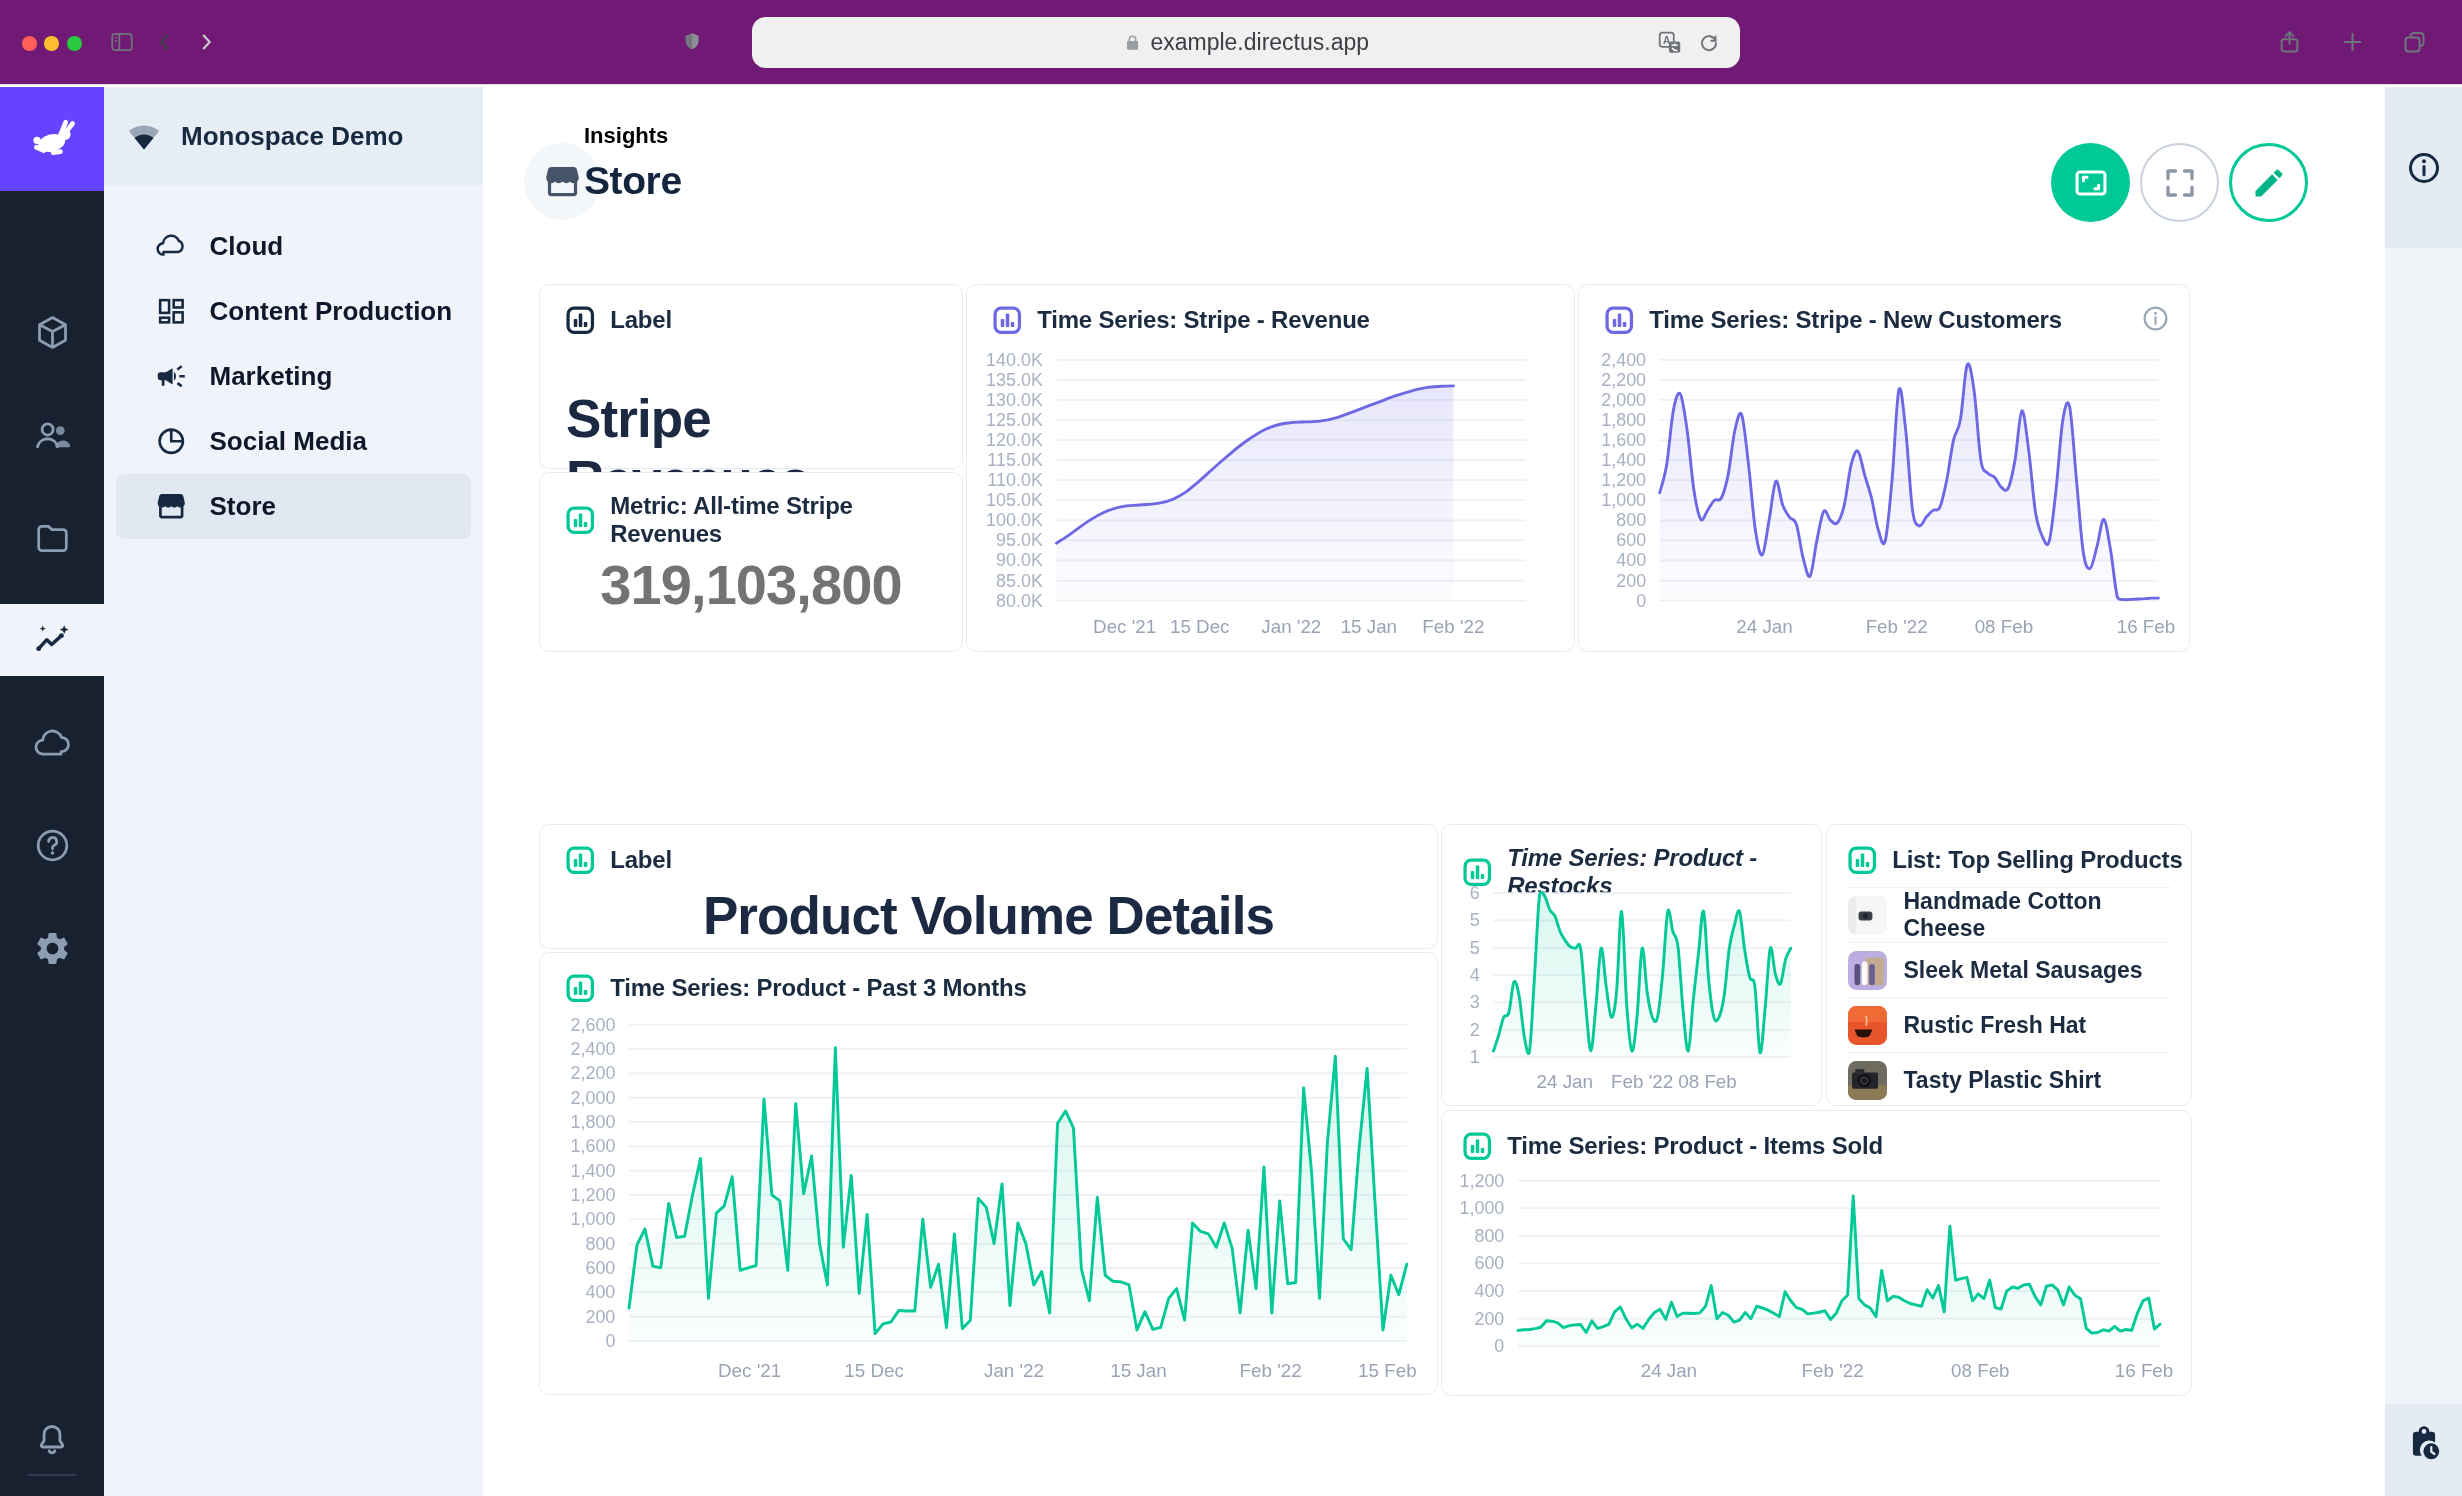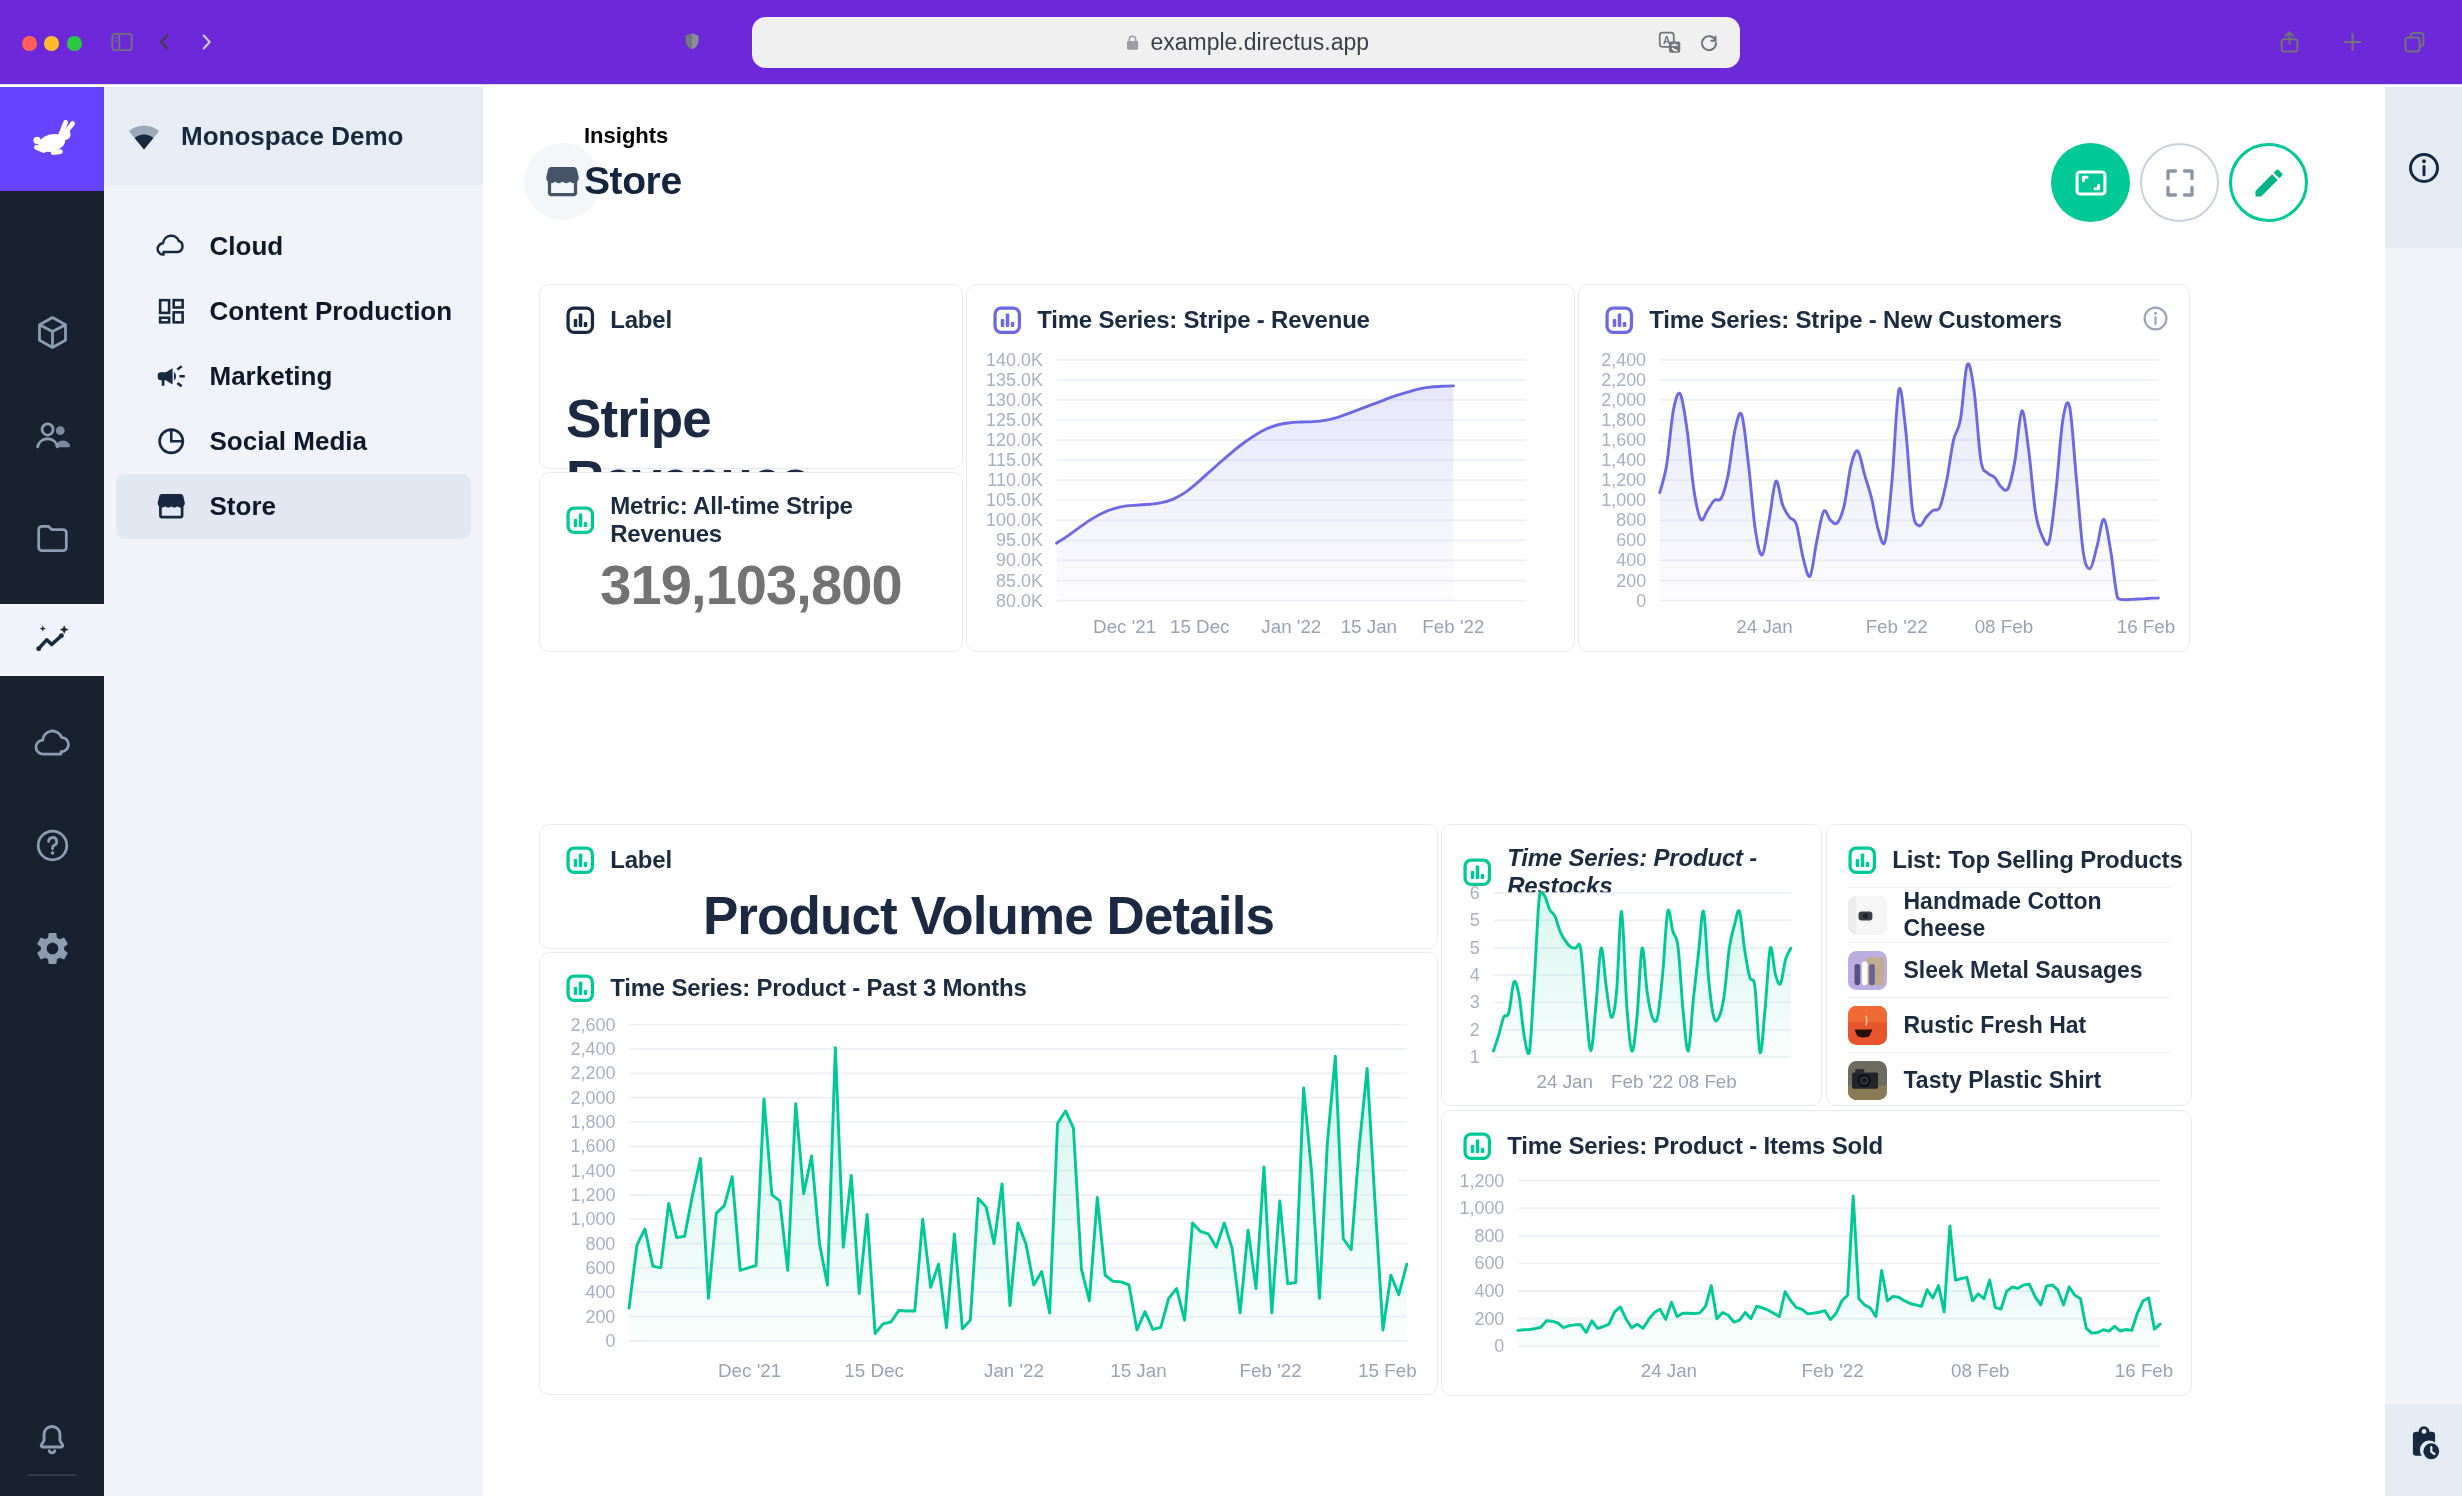--- a/index.html
+++ b/index.html
@@ -1,20 +1,20 @@
 <!DOCTYPE html>
 <html style="font-size:13.7px"><head>
 <meta charset="utf-8">
 <style>
   * { margin:0; padding:0; box-sizing:border-box; }
   html,body { width:2462px; height:1496px; font-family:"Liberation Sans", sans-serif; background:#fff; overflow:hidden; }
   svg { display:block; }
 
   
-  .chrome { position:absolute; left:0; top:0; width:2462px; height:85px; background:#6d28d9; border-bottom:1.7px solid #DADDE2; }
+  .chrome { position:absolute; left:0; top:0; width:2462px; height:85px; background:#701a75; border-bottom:1.7px solid #DADDE2; }
   .traffic { position:absolute; top:36px; width:14.5px; height:14.5px; border-radius:50%; }
   .t-red { left:22px; background:#FF5F57; }
   .t-yellow { left:44px; background:#FEBC2E; }
   .t-green { left:67px; background:#28C840; }
   .chrome-ico { position:absolute; top:50%; transform:translateY(-50%); color:#6F737A; }
   .ico-dim { color:#C7C9CD; }
   .url-pill { position:absolute; left:752px; top:17px; width:988px; height:51px; background:#F0F0F1; border-radius:13.7px; display:flex; align-items:center; justify-content:center; gap:8.5px; }
   .url-text { font-size:23px; color:#3B3E44; }
   .pill-right { position:absolute; right:19px; top:50%; transform:translateY(-50%); display:flex; gap:13.7px; align-items:center; color:#6F737A; }
 

